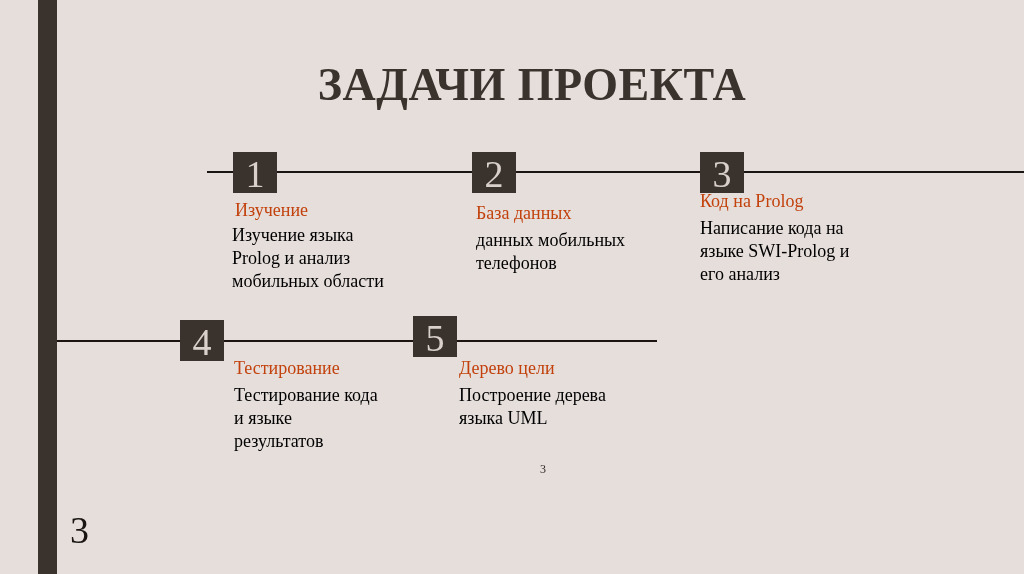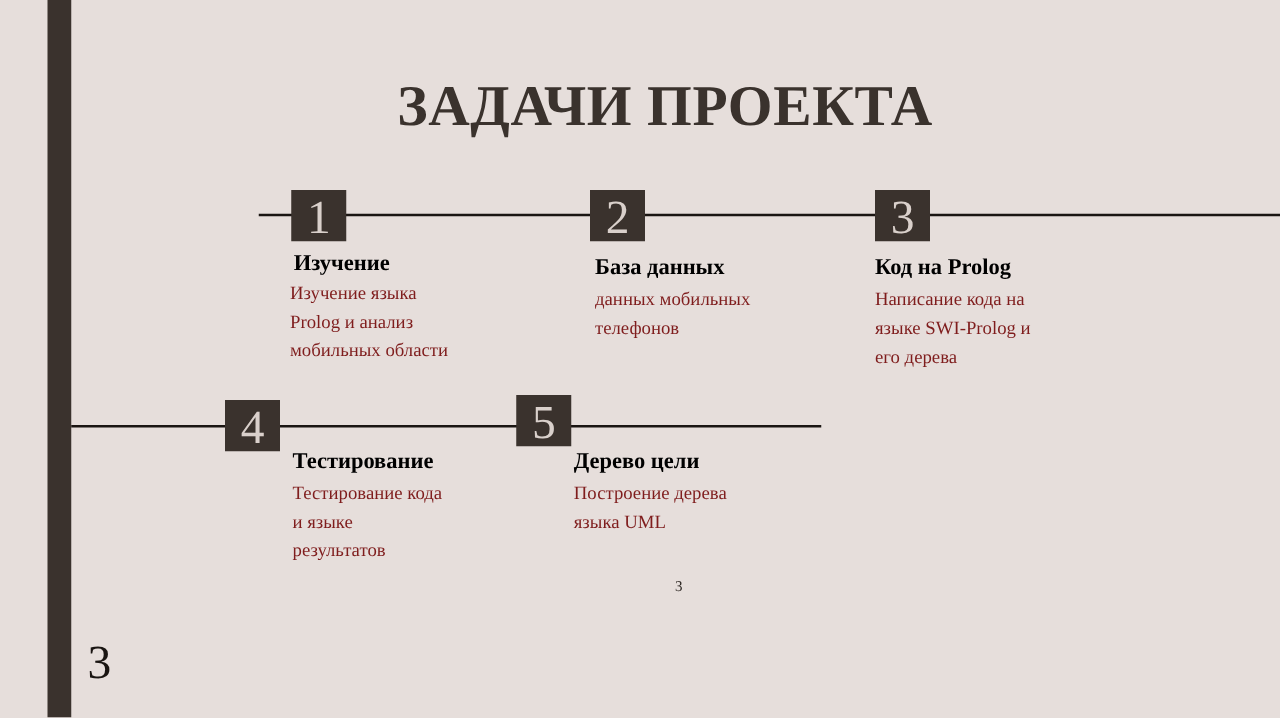--- a/index.html
+++ b/index.html
@@ -25,24 +25,24 @@
     }
     .numbox {
       position: absolute; width: 44px; height: 41px;
       background: #3a322d; color: #d9d0cb;
       font-size: 38px; line-height: 44px; text-align: center;
     }
     .task {
       position: absolute;
     }
     .task-head {
-      font-weight: bold; font-size: 18px; color: #000000; line-height: 22px;
+      font-weight: normal; font-size: 18px; color: #c2410c; line-height: 22px;
     }
     .task-body {
-      font-size: 15px; color: #7f1d1d; line-height: 23px; margin-top: 5px;
+      font-size: 18px; color: #000000; line-height: 23px; margin-top: 5px;
     }
     .task-body div { white-space: nowrap; }
     .small-num {
       position: absolute; left: 540px; top: 462px; font-size: 12px; color: #2e2824;
     }
     .slide-num {
       position: absolute; left: 70px; top: 508px; font-size: 38px; color: #1a1512;
     }
   </style>
 </head>
@@ -68,26 +68,26 @@
 <div class="numbox" style="left:472px; top:152px;">2</div>
 <div class="task" style="left:476px; top:202px;">
   <div class="task-head">База данных</div>
   <div class="task-body">
     <div>данных мобильных</div>
     <div>телефонов</div>
   </div>
 </div>
 
 <div class="numbox" style="left:700px; top:152px;">3</div>
-<div class="task" style="left:700px; top:202px;">
+<div class="task" style="left:700px; top:190px;">
   <div class="task-head">Код на Prolog</div>
   <div class="task-body">
     <div>Написание кода на</div>
     <div>языке SWI-Prolog и</div>
-    <div>его дерева</div>
+    <div>его анализ</div>
   </div>
 </div>
 
 <div class="numbox" style="left:180px; top:320px;">4</div>
 <div class="task" style="left:234px; top:357px;">
   <div class="task-head">Тестирование</div>
   <div class="task-body">
     <div>Тестирование кода</div>
     <div>и языке</div>
     <div>результатов</div>

